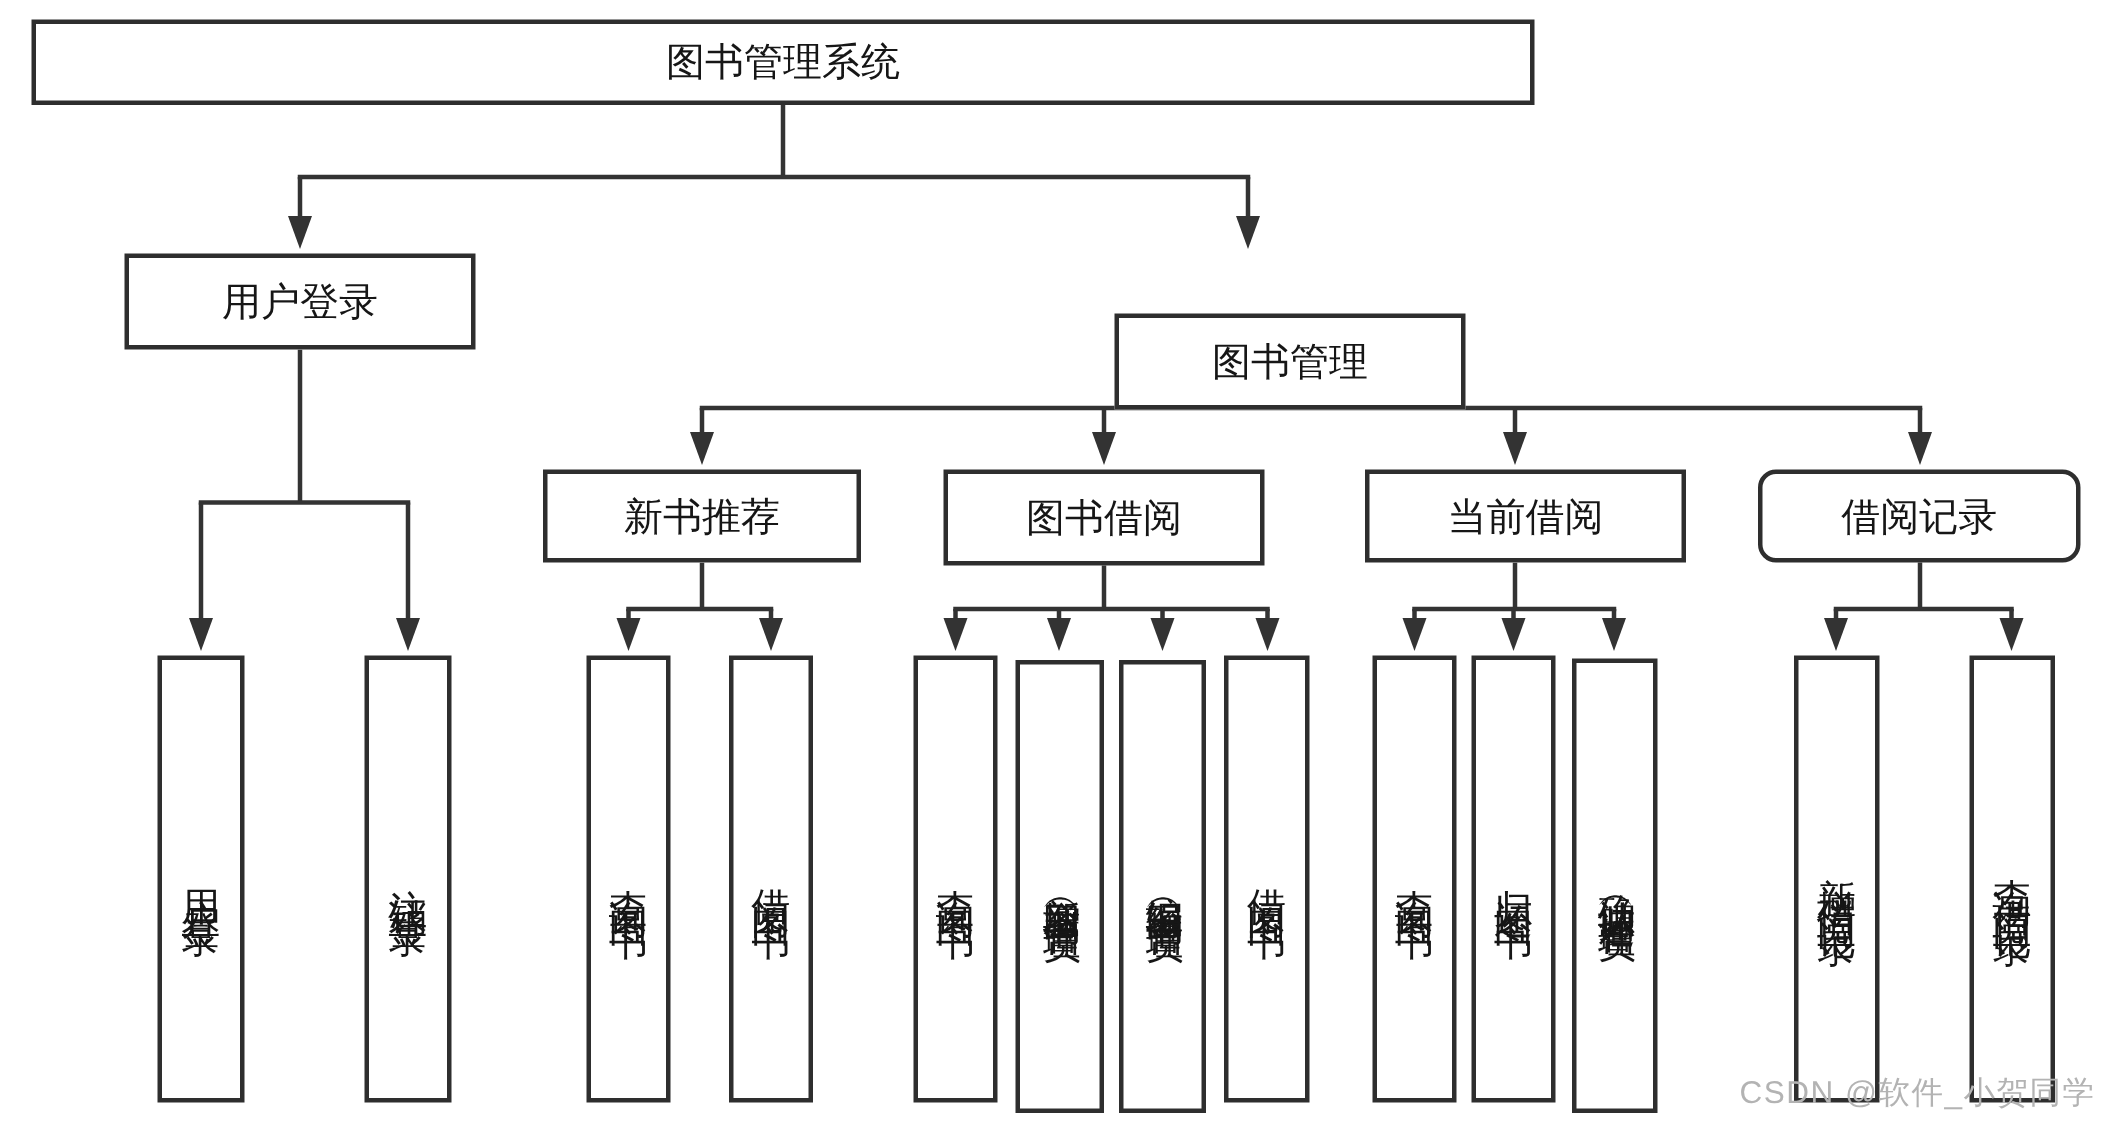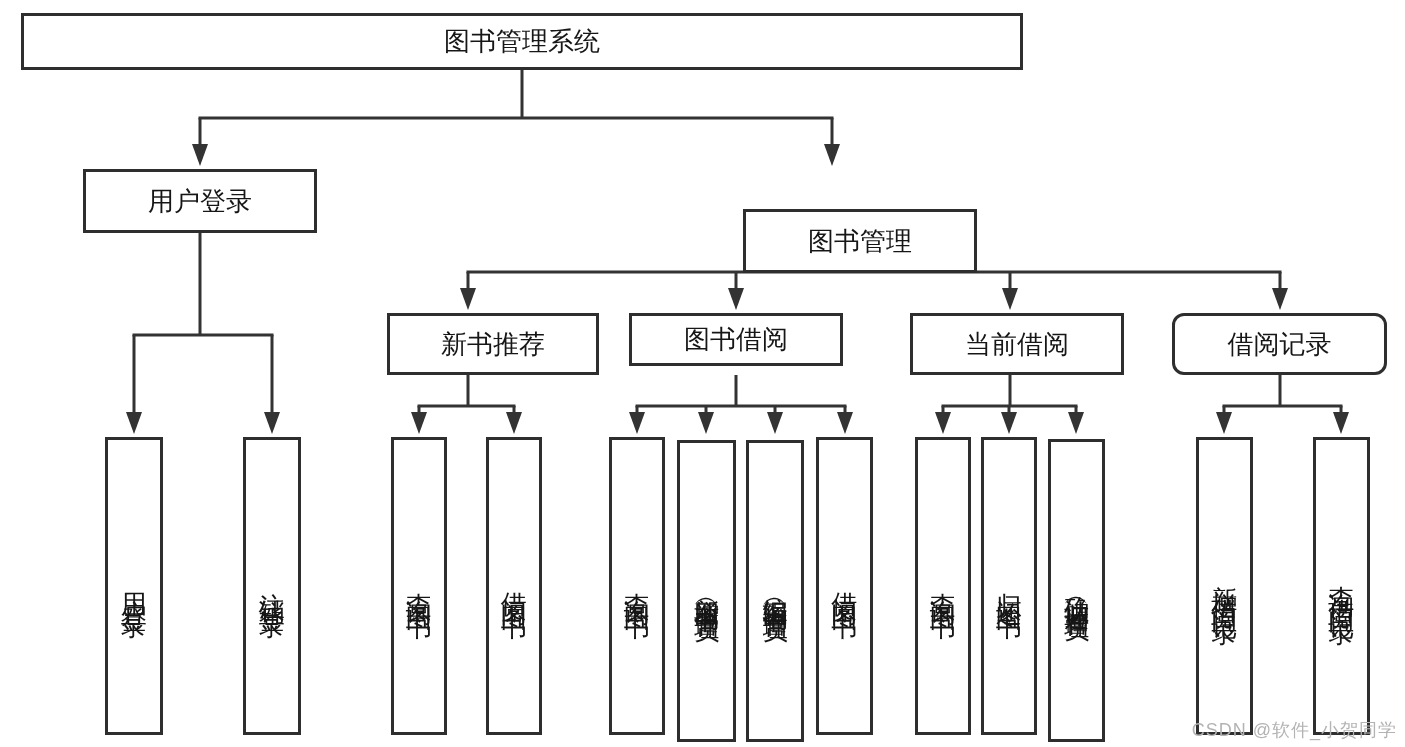--- a/index.html
+++ b/index.html
@@ -25,21 +25,21 @@
   .node-v{
     writing-mode:vertical-rl;
     text-orientation:mixed;
     letter-spacing:7px;
     font-size:26px;
   }
   .node-v.tight{letter-spacing:3px;font-size:25px;}
   .watermark{
     position:absolute;
     right:8px;bottom:5px;
-    font-size:18px;
+    font-size:21px;
     color:#b3b3b3;
     z-index:3;
     letter-spacing:1px;
     white-space:nowrap;
   }
 </style>
 </head>
 <body>
 
 <div id="stage">
@@ -97,22 +97,22 @@
       <polygon points="1224,434 1216,412 1232,412" fill="#333333"></polygon>
       <line x1="1341" y1="406" x2="1341" y2="416" stroke="#333333" stroke-width="3"></line>
       <polygon points="1341,434 1333,412 1349,412" fill="#333333"></polygon>
     </svg>
 
   <div class="node" style="left:21px;top:13px;width:1002px;height:57px;">图书管理系统</div>
 
   <div class="node" style="left:83px;top:169px;width:234px;height:64px;">用户登录</div>
   <div class="node" style="left:743px;top:169px;width:234px;height:64px;margin-top:40px;">图书管理</div>
 
-  <div class="node" style="left:362px;top:313px;width:212px;height:62px;margin-left:25px;">新书推荐</div>
-  <div class="node" style="left:629px;top:313px;width:214px;height:53px;">图书借阅</div>
+  <div class="node" style="left:362px;top:313px;width:212px;height:62px;">新书推荐</div>
+  <div class="node" style="left:629px;top:313px;width:214px;height:64px;">图书借阅</div>
   <div class="node" style="left:910px;top:313px;width:214px;height:62px;">当前借阅</div>
   <div class="node" style="left:1172px;top:313px;width:215px;height:62px;border-radius:12px;">借阅记录</div>
 
   <div class="node node-v" style="left:105px;top:437px;width:58px;height:298px;">用户登录</div>
   <div class="node node-v" style="left:243px;top:437px;width:58px;height:298px;">注销登录</div>
 
   <div class="node node-v" style="left:391px;top:437px;width:56px;height:298px;">查询图书</div>
   <div class="node node-v" style="left:486px;top:437px;width:56px;height:298px;">借阅图书</div>
 
   <div class="node node-v" style="left:609px;top:437px;width:56px;height:298px;">查询图书</div>

